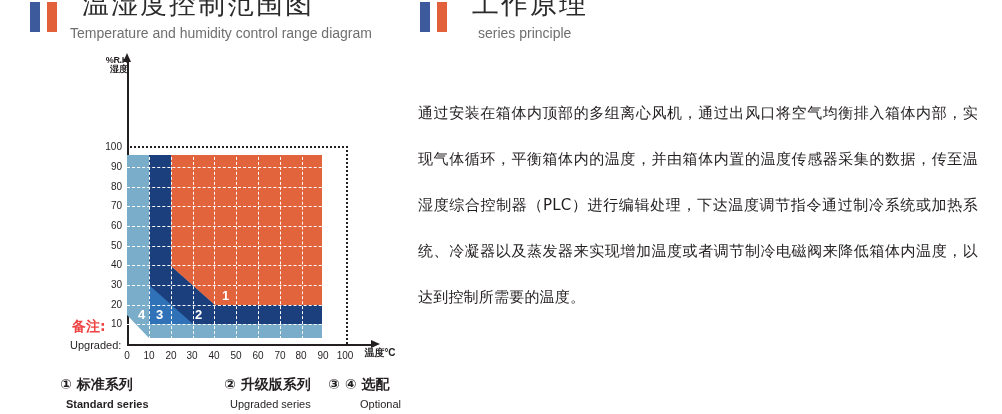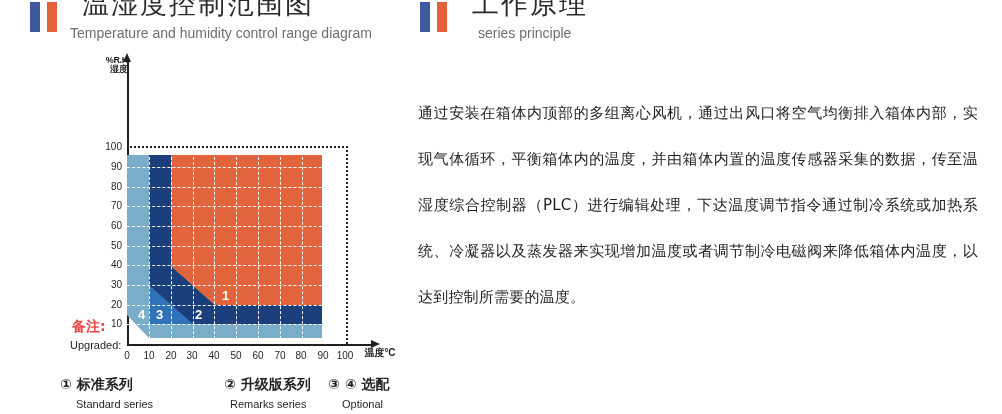--- a/index.html
+++ b/index.html
@@ -95,23 +95,23 @@
   
   #remarks{position:absolute;left:0;top:318px;width:420px;}
   #rm-cn{position:absolute;left:72px;top:0px;font-family:"DejaVu Sans",sans-serif;font-size:14px;font-weight:700;color:#ef4444;}
   #rm-en{position:absolute;left:70px;top:21px;font-size:11px;color:#231f20;}
   .lg{position:absolute;}
   .lg-cn{font-family:"DejaVu Sans",sans-serif;font-size:14px;font-weight:700;color:#231f20;white-space:nowrap;}
   .lg-en{font-size:11px;color:#231f20;white-space:nowrap;margin-top:4px;}
   #lg1{left:60px;top:58px;}
   #lg2{left:188px;top:58px;margin-left:36px;}
   #lg3{left:328px;top:58px;}
-  #lg1 .lg-en{margin-left:16px;}
+  #lg1 .lg-en{margin-left:6px;font-weight:bold;}
   #lg2 .lg-en{margin-left:6px;}
-  #lg3 .lg-en{margin-left:14px;}
+  #lg3 .lg-en{margin-left:32px;}
 
   
   #para{
     position:absolute;left:418px;top:90px;width:560px;
     font-family:"DejaVu Sans",sans-serif;
     font-size:15px;color:#231f20;line-height:46px;
     text-align:justify;text-justify:inter-ideograph;
     letter-spacing:0.2px;
   }
 </style>
@@ -232,21 +232,21 @@
         <span>标准系列</span>
       </div>
       <div class="lg-en">Standard series</div>
     </div>
 
     <div class="lg" id="lg2">
       <div class="lg-cn">
         <span>②</span>
         <span>升级版系列</span>
       </div>
-      <div class="lg-en">Remarks series</div>
+      <div class="lg-en">Upgraded series</div>
     </div>
 
     <div class="lg" id="lg3">
       <div class="lg-cn">
         <span>③ ④</span>
         <span>选配</span>
       </div>
       <div class="lg-en">Optional</div>
     </div>
   </div>

